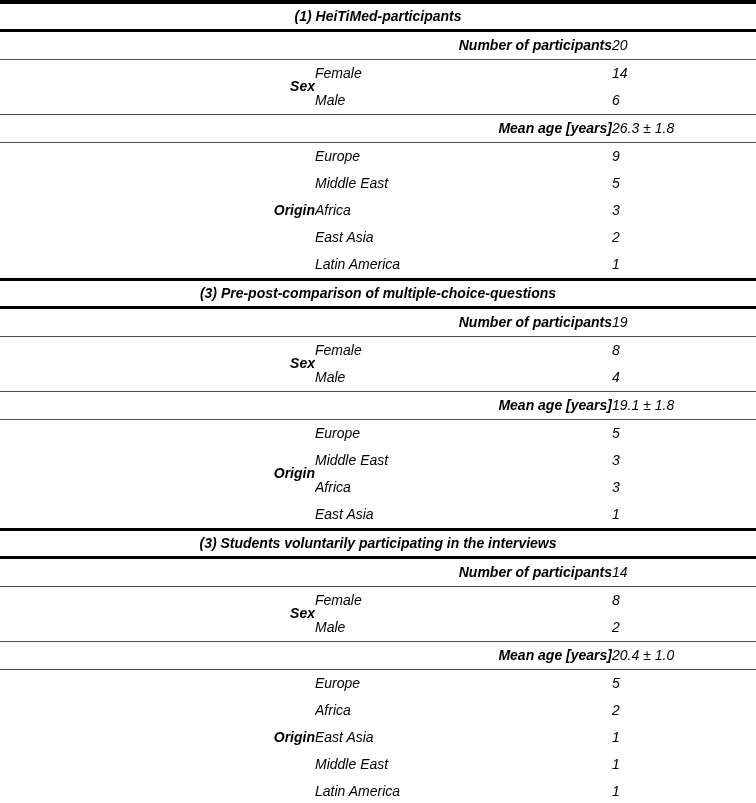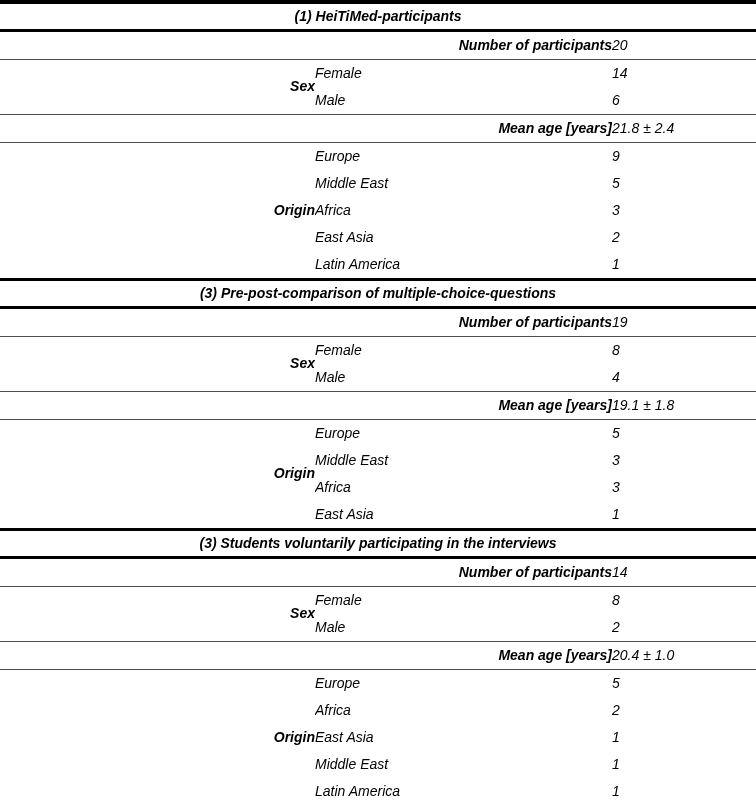--- a/index.html
+++ b/index.html
@@ -78,21 +78,21 @@
         <td class="lbl" rowspan="2">Sex</td>
         <td class="sub">Female</td>
         <td class="val">14</td>
       </tr>
       <tr>
         <td class="sub">Male</td>
         <td class="val">6</td>
       </tr>
       <tr class="sep">
         <td class="lbl" colspan="2">Mean age [years]</td>
-        <td class="val">21.8 ± 2.4</td>
+        <td class="val">26.3 ± 1.8</td>
       </tr>
       <tr class="sep">
         <td class="lbl" rowspan="5">Origin</td>
         <td class="sub">Europe</td>
         <td class="val">9</td>
       </tr>
       <tr>
         <td class="sub">Middle East</td>
         <td class="val">5</td>
       </tr>

